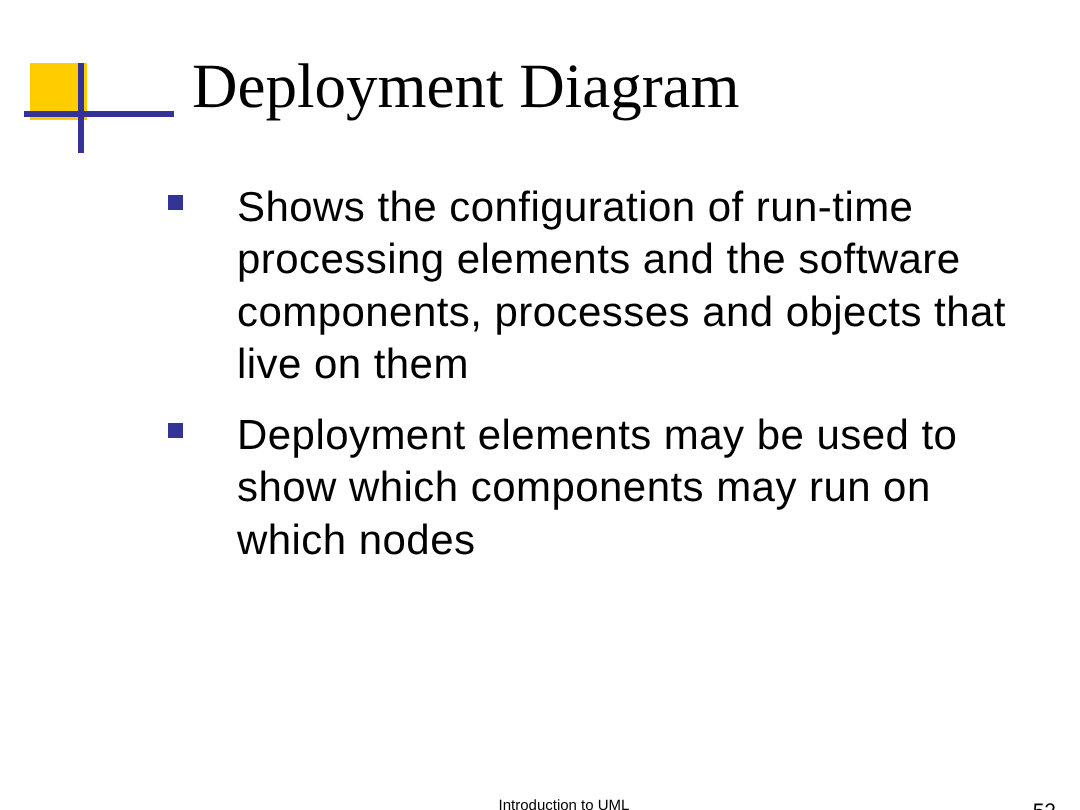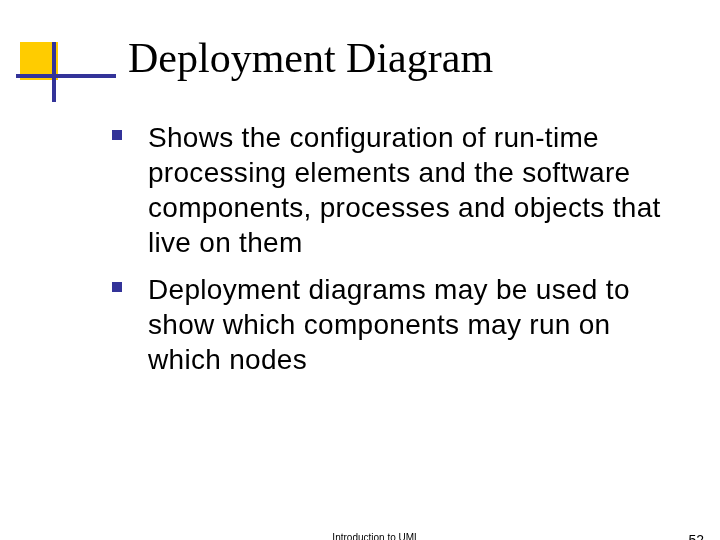--- a/index.html
+++ b/index.html
@@ -58,20 +58,21 @@
     .content {
       position: absolute;
       top: 100px;
       left: 92px;
       right: 30px;
     }
     .bullet-item {
       display: flex;
       align-items: flex-start;
       margin-bottom: 4px;
+      gap: 10px;
     }
     .bullet {
       width: 10px;
       height: 10px;
       background: #333399;
       flex-shrink: 0;
       margin-top: 14px;
       margin-right: 22px;
     }
     .bullet-text {
@@ -112,20 +113,20 @@
 
 <h1 class="title">Deployment Diagram</h1>
 
 <div class="content">
   <div class="bullet-item">
     <div class="bullet"></div>
     <div class="bullet-text">Shows the configuration of run-time processing elements and the software components, processes and objects that live on them</div>
   </div>
   <div class="bullet-item">
     <div class="bullet"></div>
-    <div class="bullet-text">Deployment diagrams may be used to show which components may run on which nodes</div>
+    <div class="bullet-text">Deployment elements may be used to show which components may run on which nodes</div>
   </div>
 </div>
 
 <div class="footer">
   <span class="footer-title">Introduction to UML</span>
   <span class="page-num">52</span>
 </div>
 
 </body></html>

